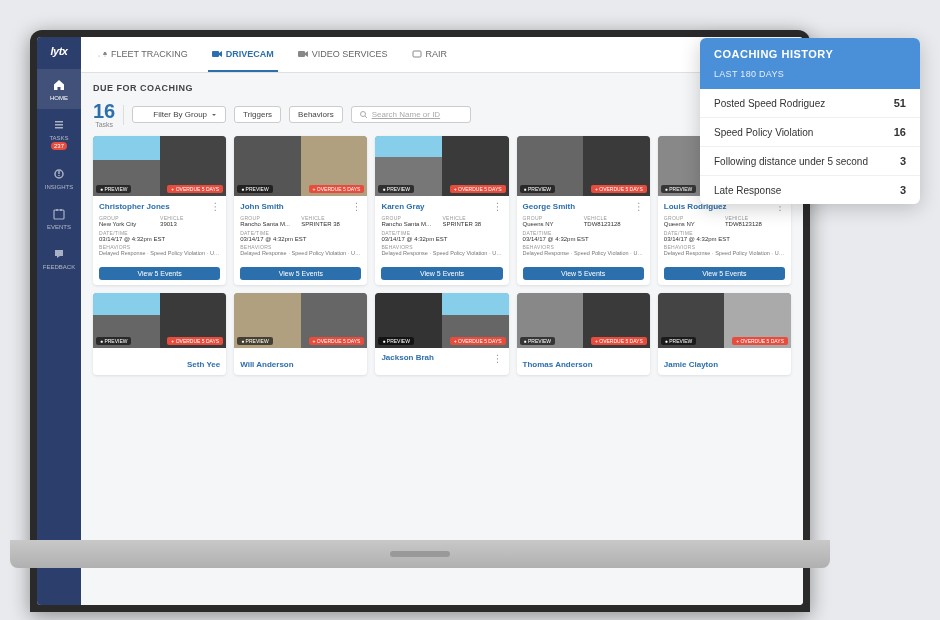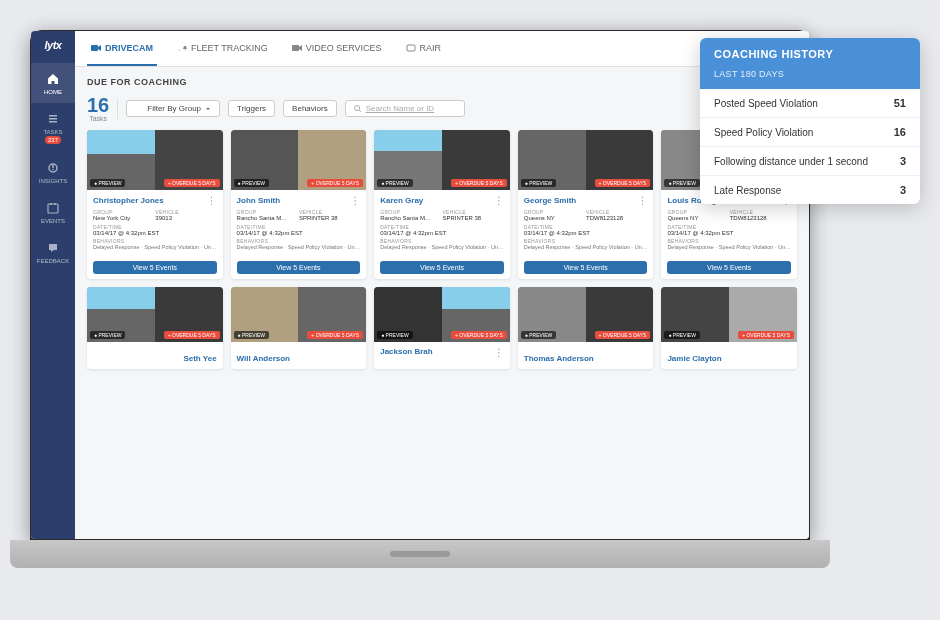--- a/index.html
+++ b/index.html
@@ -26,24 +26,24 @@
       left: 30px;
       top: 30px;
       width: 820px;
       height: 560px;
     }
 
     .laptop-screen-bezel {
       position: absolute;
       top: 0; left: 0;
       width: 780px;
-      height: 510px;
+      height: 582px;
       background: #2a2a2a;
       border-radius: 12px 12px 0 0;
-      padding: 1px;
+      padding: 7px;
       box-shadow: 0 4px 20px rgba(0,0,0,0.4);
     }
 
     .laptop-screen {
       width: 100%;
       height: 100%;
       background: #f0f2f5;
       border-radius: 4px;
       overflow: hidden;
       position: relative;
@@ -476,32 +476,32 @@
                     <path d="M2 2h8v6H7l-3 2V8H2V2z"></path>
                   </svg>
               </div>
               <span style="font-size:6px;">FEEDBACK</span>
             </div>
           </div>
 
           <div class="main-content">
 
             <div class="top-nav">
+              <div class="nav-tab">
+                <svg width="10" height="8" viewBox="0 0 10 8" fill="#888">
+                    <path d="M1 5h5l1-3h2l1 3M2 6.5a.5.5 0 100-1 .5.5 0 000 1zM8 6.5a.5.5 0 100-1 .5.5 0 000 1z"></path>
+                  </svg>
+                <span>FLEET TRACKING</span>
+              </div>
               <div class="nav-tab active">
                 <svg width="10" height="8" viewBox="0 0 10 8" fill="#2c6fad">
                     <rect x="0" y="1" width="7" height="6" rx="1"></rect>
                     <path d="M7 3l3-2v6l-3-2z"></path>
                   </svg>
                 <span>DRIVECAM</span>
-              </div>
-              <div class="nav-tab">
-                <svg width="10" height="8" viewBox="0 0 10 8" fill="#888">
-                    <path d="M1 5h5l1-3h2l1 3M2 6.5a.5.5 0 100-1 .5.5 0 000 1zM8 6.5a.5.5 0 100-1 .5.5 0 000 1z"></path>
-                  </svg>
-                <span>FLEET TRACKING</span>
               </div>
               <div class="nav-tab">
                 <svg width="10" height="8" viewBox="0 0 10 8" fill="#888">
                     <rect x="0" y="1" width="7" height="6" rx="1"></rect>
                     <path d="M7 3l3-2v6l-3-2z"></path>
                   </svg>
                 <span>VIDEO SERVICES</span>
               </div>
               <div class="nav-tab">
                 <svg width="10" height="8" viewBox="0 0 10 8" fill="#888">
@@ -808,29 +808,29 @@
     <div class="laptop-base"></div>
   </div>
 
   <div class="coaching-popup">
     <div class="popup-header">
       <div class="popup-title">COACHING HISTORY</div>
       <div class="popup-subtitle">LAST 180 DAYS</div>
     </div>
     <div class="popup-body">
       <div class="popup-row">
-        <span class="popup-row-label">Posted Speed Violation</span>
+        <span class="popup-row-label">Posted Speed Rodriguez</span>
         <span class="popup-row-value">51</span>
       </div>
       <div class="popup-row">
         <span class="popup-row-label">Speed Policy Violation</span>
         <span class="popup-row-value">16</span>
       </div>
       <div class="popup-row">
-        <span class="popup-row-label">Following distance under 1 second</span>
+        <span class="popup-row-label">Following distance under 5 second</span>
         <span class="popup-row-value">3</span>
       </div>
       <div class="popup-row">
         <span class="popup-row-label">Late Response</span>
         <span class="popup-row-value">3</span>
       </div>
     </div>
   </div>
 </div>
 

